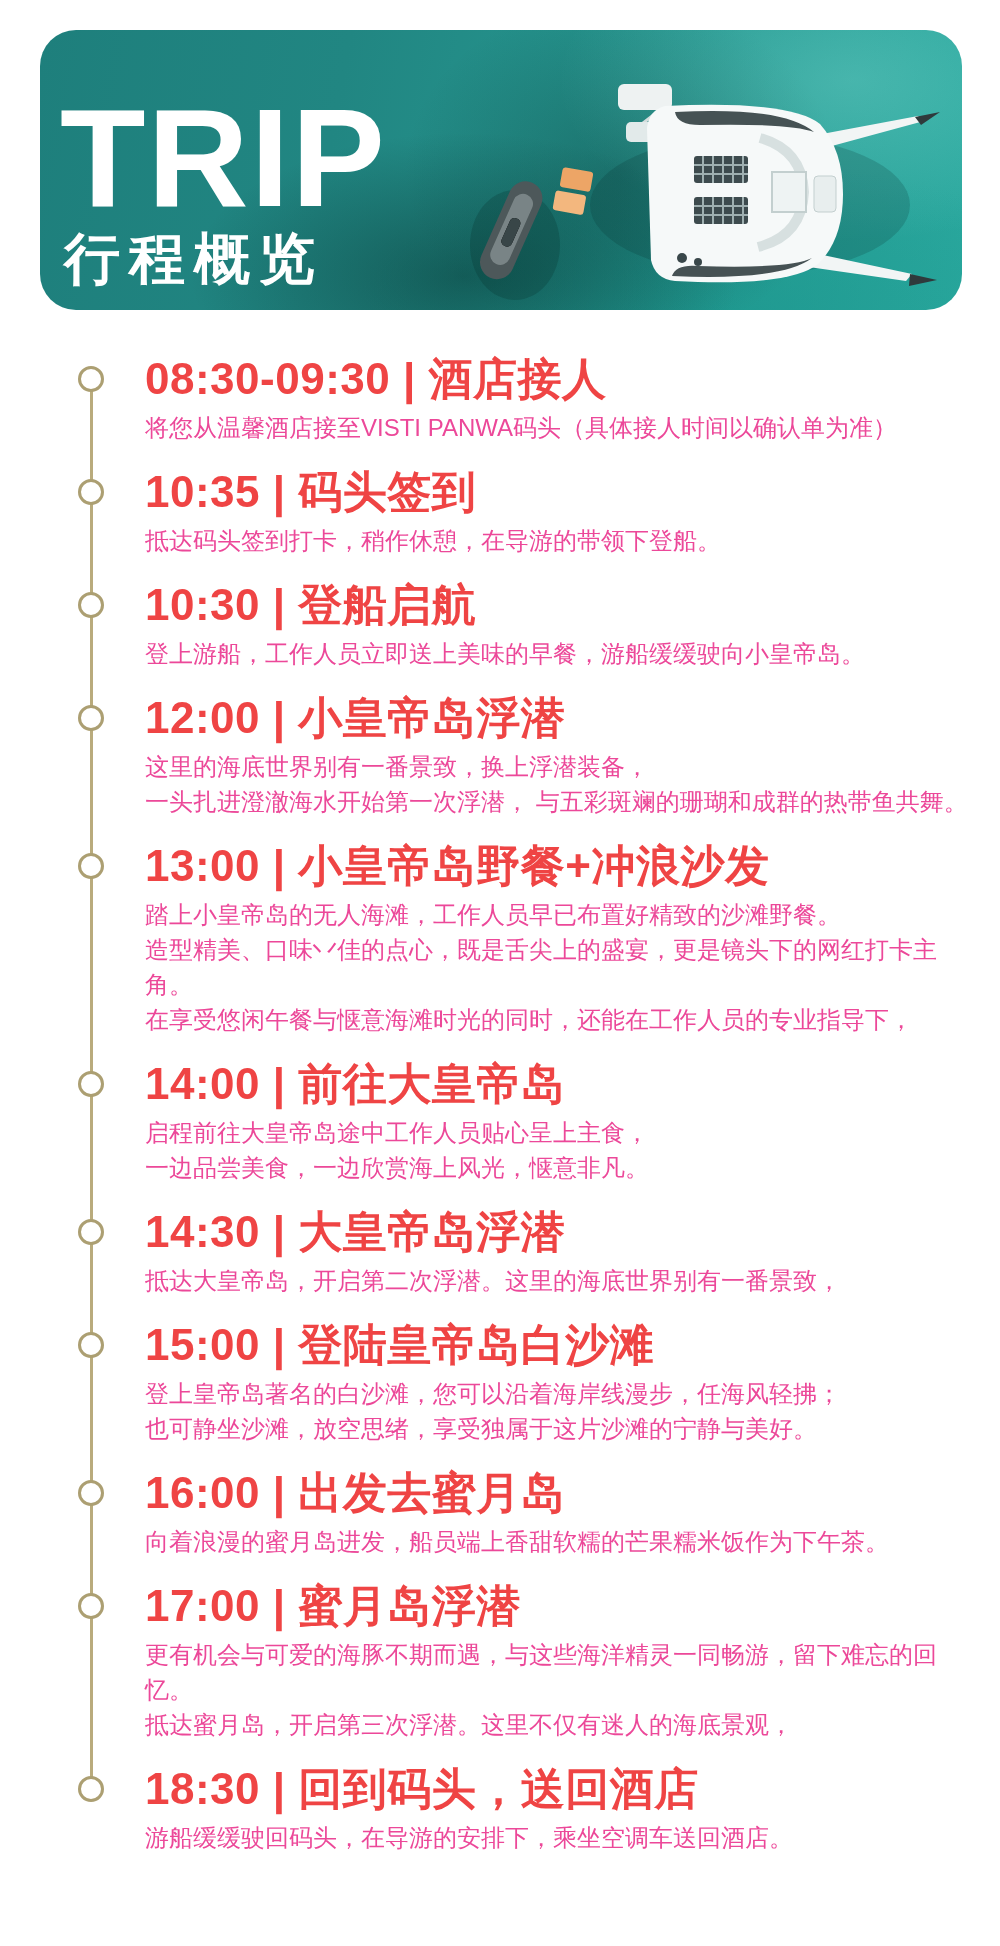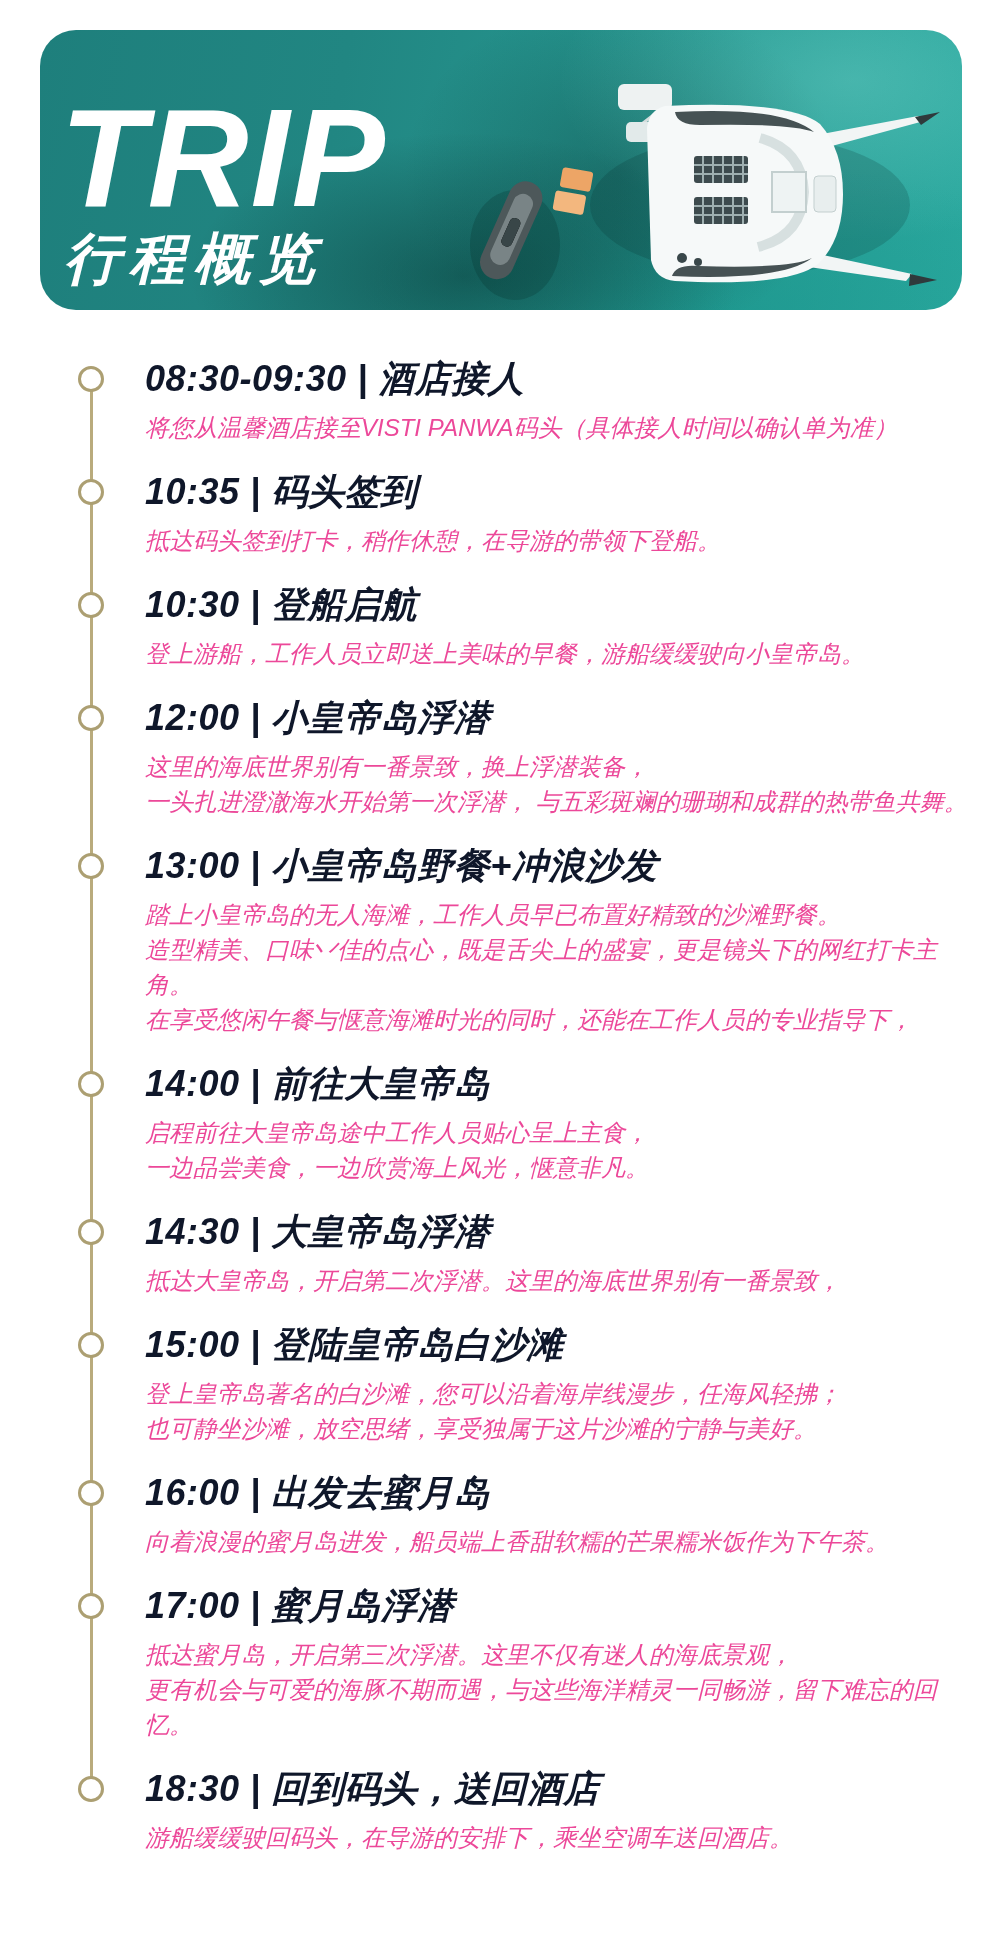--- a/index.html
+++ b/index.html
@@ -2,21 +2,20 @@
 <html><head>
 <meta charset="utf-8">
 <style>
   html,body{margin:0;padding:0;background:#ffffff;}
   .page{
     position:relative;
     width:1000px;height:1946px;
     background:#ffffff;
     overflow:hidden;
     font-family:"Liberation Sans","DejaVu Sans",sans-serif;
-    font-style:italic;
   }
   
   .banner{
     position:absolute;left:40px;top:30px;
     width:922px;height:280px;
     border-radius:36px;overflow:hidden;
     background:
       radial-gradient(ellipse 420px 230px at 88% 18%, rgba(150,235,226,0.28), transparent 70%),
       radial-gradient(ellipse 380px 200px at 46% 88%, rgba(4,42,40,0.50), transparent 72%),
       radial-gradient(ellipse 300px 240px at 63% 50%, rgba(8,52,50,0.35), transparent 72%),
@@ -45,22 +44,22 @@
   }
   .item{position:relative;margin:0 0 26px 0;}
   .dot{
     position:absolute;left:-67px;top:8px;
     width:20px;height:20px;border-radius:50%;
     background:#ffffff;border:3px solid #ac9f72;
     box-sizing:content-box;
   }
   .item-title{
     margin:0 0 10px 0;
-    font-size:36px;line-height:42px;font-weight:700;
-    color:#0f172a;letter-spacing:0.5px;
+    font-size:44px;line-height:42px;font-weight:700;
+    color:#ef4444;letter-spacing:0.5px;
   }
   .item-line{
     margin:0;
     font-size:24px;line-height:35px;
     color:#ec4899;
   }
 </style>
 </head>
 <body>
 
@@ -173,22 +172,22 @@
 
     <div class="item">
       <span class="dot"></span>
       <h2 class="item-title">16:00 | 出发去蜜月岛</h2>
       <p class="item-line">向着浪漫的蜜月岛进发，船员端上香甜软糯的芒果糯米饭作为下午茶。</p>
     </div>
 
     <div class="item">
       <span class="dot"></span>
       <h2 class="item-title">17:00 | 蜜月岛浮潜</h2>
+      <p class="item-line">更有机会与可爱的海豚不期而遇，与这些海洋精灵一同畅游，留下难忘的回忆。</p>
       <p class="item-line">抵达蜜月岛，开启第三次浮潜。这里不仅有迷人的海底景观，</p>
-      <p class="item-line">更有机会与可爱的海豚不期而遇，与这些海洋精灵一同畅游，留下难忘的回忆。</p>
     </div>
 
     <div class="item">
       <span class="dot"></span>
       <h2 class="item-title">18:30 | 回到码头，送回酒店</h2>
       <p class="item-line">游船缓缓驶回码头，在导游的安排下，乘坐空调车送回酒店。</p>
     </div>
   </div>
 
 </div>

